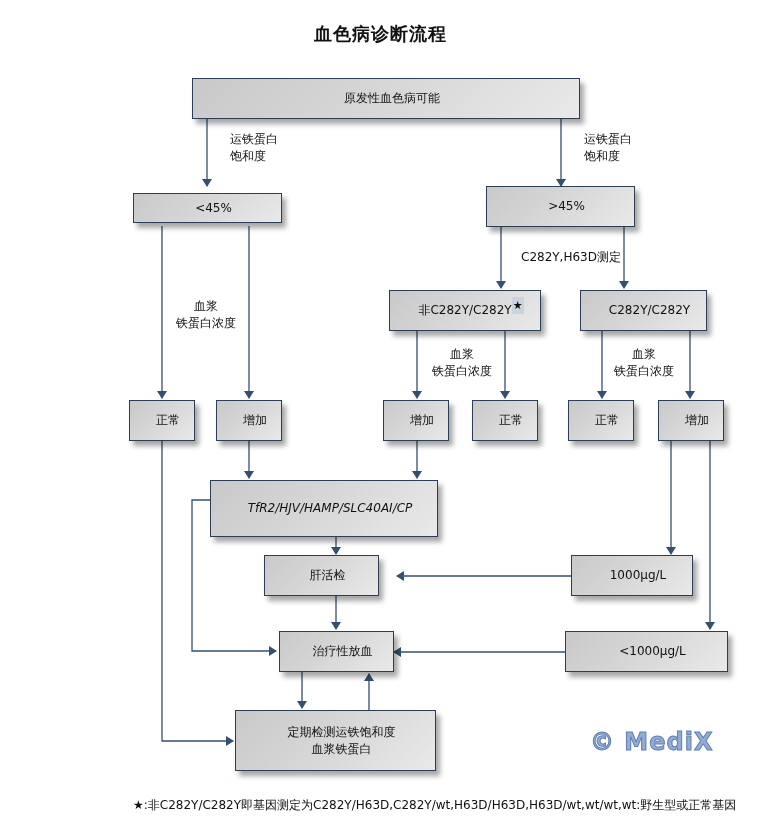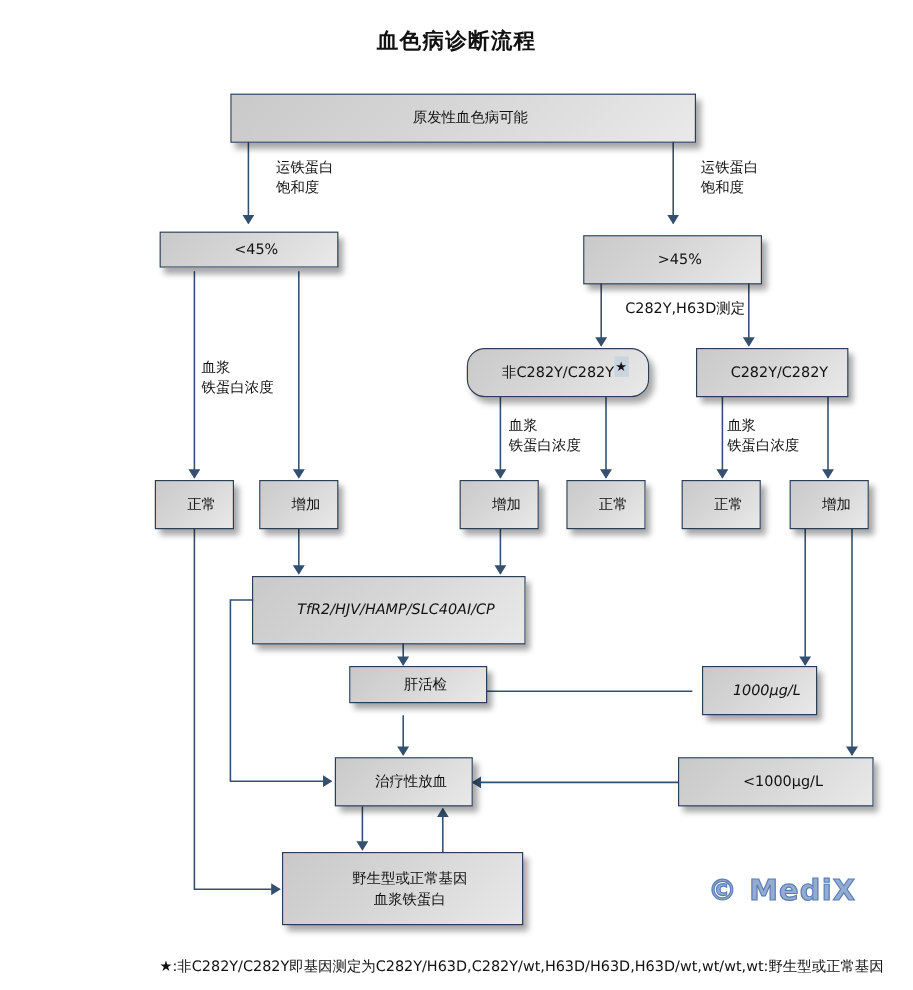--- a/index.html
+++ b/index.html
@@ -8,21 +8,21 @@
     #title { position: absolute; left: 0; width: 761px; top: 22px; text-align: center;
              font-family: "DejaVu Serif", "Liberation Serif", serif; font-weight: bold;
              font-size: 18px; letter-spacing: 1px; }
     svg#wires { position: absolute; left: 0; top: 0; }
     .node { position: absolute; box-sizing: border-box; border: 1.5px solid #2c3e55;
             background: linear-gradient(135deg, #c9c9c9 0%, #d6d6d6 45%, #e9e9e9 100%);
             box-shadow: 4px 5px 5px rgba(0,0,0,0.35);
             display: flex; align-items: center; justify-content: center; text-align: center;
             font-size: 12px; line-height: 17px; color: #111; padding-left: 12px; }
     .node .star { font-size: 11px; background: #c9d4de; padding: 0 1px; position: relative; top: -5px; }
-    .lbl { position: absolute; font-size: 12px; line-height: 17px; color: #111; text-align: left; white-space: nowrap; }
+    .lbl { position: absolute; font-size: 12px; line-height: 17px; color: #111; text-align: center; white-space: nowrap; }
     .lbl.left { text-align: left; margin-left: 12px; }
     #logo { position: absolute; left: 590px; top: 728px; font-family: "DejaVu Sans", sans-serif;
             font-weight: bold; font-size: 24px; color: #93acd2;
             -webkit-text-stroke: 1px #5c7eb4; letter-spacing: 1px; }
     #footnote { position: absolute; left: 133px; top: 797px; font-size: 12px; color: #111; white-space: nowrap; }
   </style>
 </head>
 <body>
 
 <div id="title">血色病诊断流程</div>
@@ -82,33 +82,33 @@
   <div>饱和度</div>
 </div>
 <div class="lbl left" style="left:572px; top:131px;">
   <div>运铁蛋白</div>
   <div>饱和度</div>
 </div>
 
 <div class="node" style="left:133px; top:170px; width:149px; height:30px;margin-top:23px;">
   <span>&lt;45%</span>
 </div>
-<div class="node" style="left:486px; top:186px; width:149px; height:41px;margin-top:10px;">
+<div class="node" style="left:486px; top:186px; width:149px; height:41px;">
   <span>&gt;45%</span>
 </div>
 
 <div class="lbl" style="left:168px; top:298px; width:76px;">
   <div>血浆</div>
   <div>铁蛋白浓度</div>
 </div>
 <div class="lbl left" style="left:509px; top:249px;">
   <span>C282Y,H63D测定</span>
 </div>
 
-<div class="node" style="left:389px; top:290px; width:152px; height:41px;border-radius:15px;">
+<div class="node" style="left:389px; top:290px; width:152px; height:41px;">
   <span>非C282Y/C282Y</span>
     <span class="star">★</span>
 </div>
 <div class="node" style="left:580px; top:290px; width:127px; height:41px;">
   <span>C282Y/C282Y</span>
 </div>
 
 <div class="lbl" style="left:424px; top:346px; width:76px;">
   <div>血浆</div>
   <div>铁蛋白浓度</div>
@@ -134,36 +134,36 @@
   <span>正常</span>
 </div>
 <div class="node" style="left:658px; top:400px; width:66px; height:41px;">
   <span>增加</span>
 </div>
 
 <div class="node" style="left:210px; top:480px; width:228px; height:57px;font-style:italic;">
   <span>TfR2/HJV/HAMP/SLC40AI/CP</span>
 </div>
 
-<div class="node" style="left:291px; top:555px; width:115px; height:31px;">
+<div class="node" style="left:264px; top:555px; width:115px; height:41px;">
   <span>肝活检</span>
 </div>
-<div class="node" style="left:585px; top:555px; width:96px; height:41px;font-style:italic;">
+<div class="node" style="left:571px; top:555px; width:122px; height:41px;">
   <span>1000μg/L</span>
 </div>
 
 <div class="node" style="left:279px; top:631px; width:115px; height:41px;">
   <span>治疗性放血</span>
 </div>
 <div class="node" style="left:565px; top:631px; width:163px; height:41px;">
   <span>&lt;1000μg/L</span>
 </div>
 
 <div class="node" style="left:235px; top:710px; width:201px; height:61px;">
   <div>
-    <div>野生型或正常基因</div>
+    <div>定期检测运铁饱和度</div>
     <div>血浆铁蛋白</div>
   </div>
 </div>
 
 <div id="logo">© MediX</div>
 
 <div id="footnote">★:非C282Y/C282Y即基因测定为C282Y/H63D,C282Y/wt,H63D/H63D,H63D/wt,wt/wt,wt:野生型或正常基因</div>
 
 </body></html>

